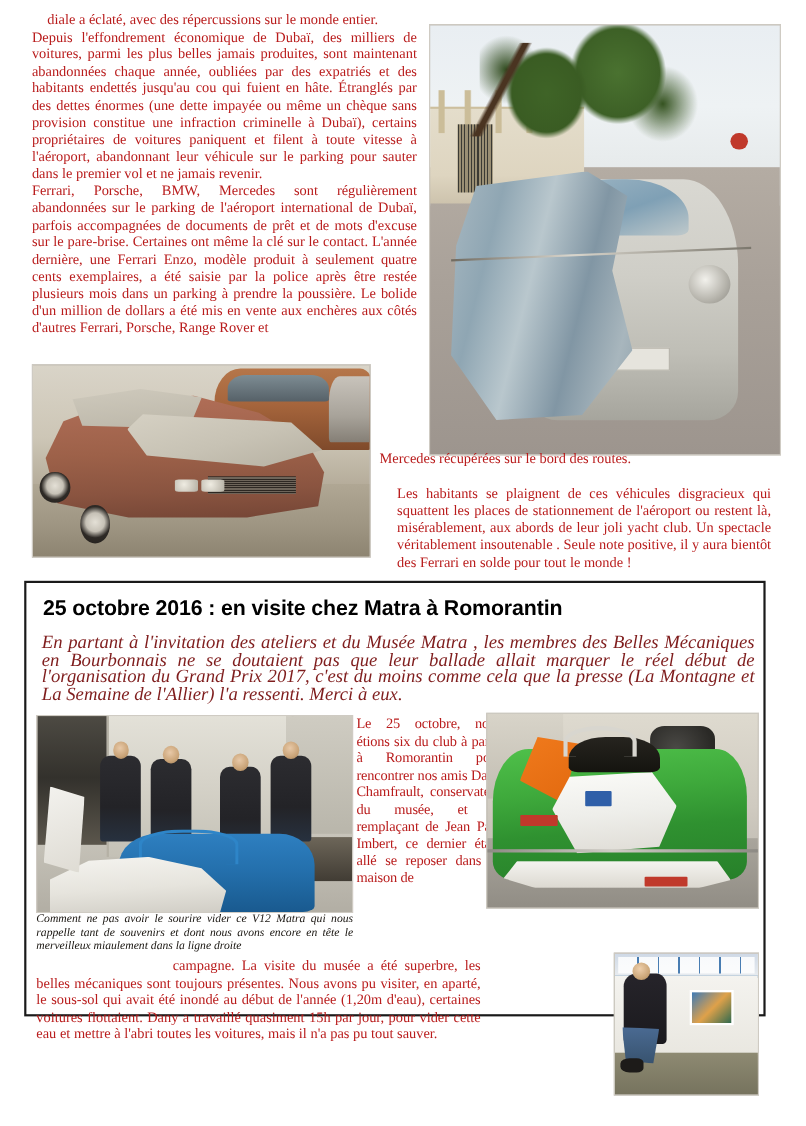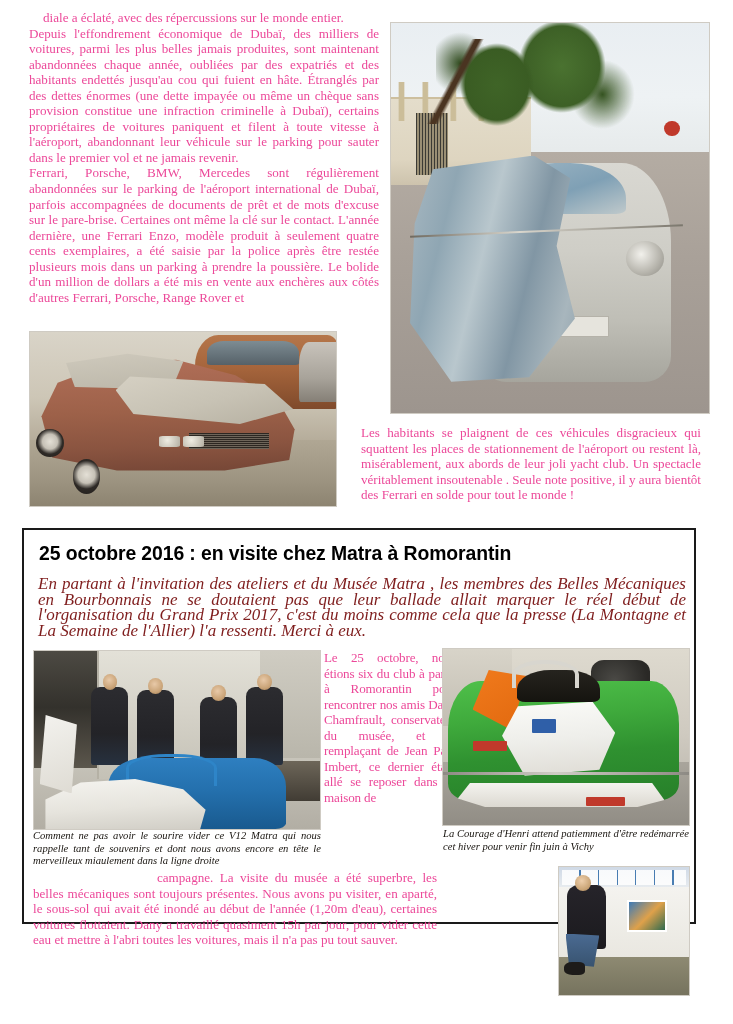--- a/index.html
+++ b/index.html
@@ -24,21 +24,21 @@
     width: 733px; height: 1024px;
   }
 
   
   .body-text {
     font-family: "Liberation Serif", serif;
     font-size: 13.1px;
     line-height: 15.55px;
     text-align: justify;
     text-justify: inter-word;
-    color: #ec4899;
+    color: #b91c1c;
     hyphens: manual;
   }
   .body-text.tight { letter-spacing: -0.15px; }
 
   .italic-text {
     font-family: "Liberation Serif", serif;
     font-style: italic;
     font-size: 17px;
     line-height: 15.6px;
     text-align: justify;
@@ -478,20 +478,21 @@
     <div class="ph-del-roof"></div>
     <div class="ph-del-hood"></div>
     <div class="ph-del-grille"></div>
     <div class="ph-del-lamp" style="left:42%;"></div>
     <div class="ph-del-lamp" style="left:50%;"></div>
     <div class="ph-del-wheel" style="left:14%;"></div>
     <div class="ph-del-wheel" style="left:2%; top:56%; height:16%;"></div>
   </div>
 
   <div id="sec1-col2">
+    <p class="body-text" style="margin:0;">Mercedes récupérées sur le bord des routes.</p>
     <p class="body-text" style="margin:16px;">Les habitants se plaignent de ces véhicules disgracieux qui squattent les places de stationnement de l'aéroport ou restent là, misérablement, aux abords de leur joli yacht club. Un spectacle véritablement insoutenable . Seule note positive, il y aura bientôt des Ferrari en solde pour tout le monde !</p>
   </div>
 
   <div id="matra-box">
 
     <div id="matra-title">25 octobre 2016 : en visite chez Matra à Romorantin</div>
 
     <div id="matra-intro" class="italic-text">En partant à l'invitation des ateliers et du Musée Matra , les membres des Belles Mécaniques en Bourbonnais ne se doutaient pas que leur ballade allait marquer le réel début de l'organisation du Grand Prix 2017, c'est du moins comme cela que la presse (La Montagne et La Semaine de l'Allier) l'a ressenti. Merci à eux.</div>
 
     <div id="photo-workshop" class="photo photo-border">
@@ -533,21 +534,20 @@
       <div class="ph-cg-nosewhite"></div>
       <div class="ph-cg-cockpit"></div>
       <div class="ph-cg-rollbar"></div>
       <div class="ph-cg-splitter"></div>
       <div class="ph-cg-decal" style="left:12%; top:52%; width:14%; height:6%;"></div>
       <div class="ph-cg-decal w" style="left:36%; top:40%; width:10%; height:8%;"></div>
       <div class="ph-cg-decal" style="left:58%; top:84%; width:16%; height:5%;"></div>
       <div class="ph-cg-rail"></div>
     </div>
 
-    <div id="cap-courage" class="caption">La Courage d'Henri attend patiemment d'être redémarrée cet hiver pour venir fin juin à Vichy</div>
 
 
     <div id="photo-president" class="photo photo-border">
       <div class="layer ph-pr-bg"></div>
       <div class="ph-pr-panel"></div>
       <div class="ph-pr-frames"></div>
       <div class="ph-pr-wall"></div>
       <div class="ph-pr-photo"></div>
       <div class="ph-pr-floor"></div>
       <div class="ph-pr-man-body"></div>

